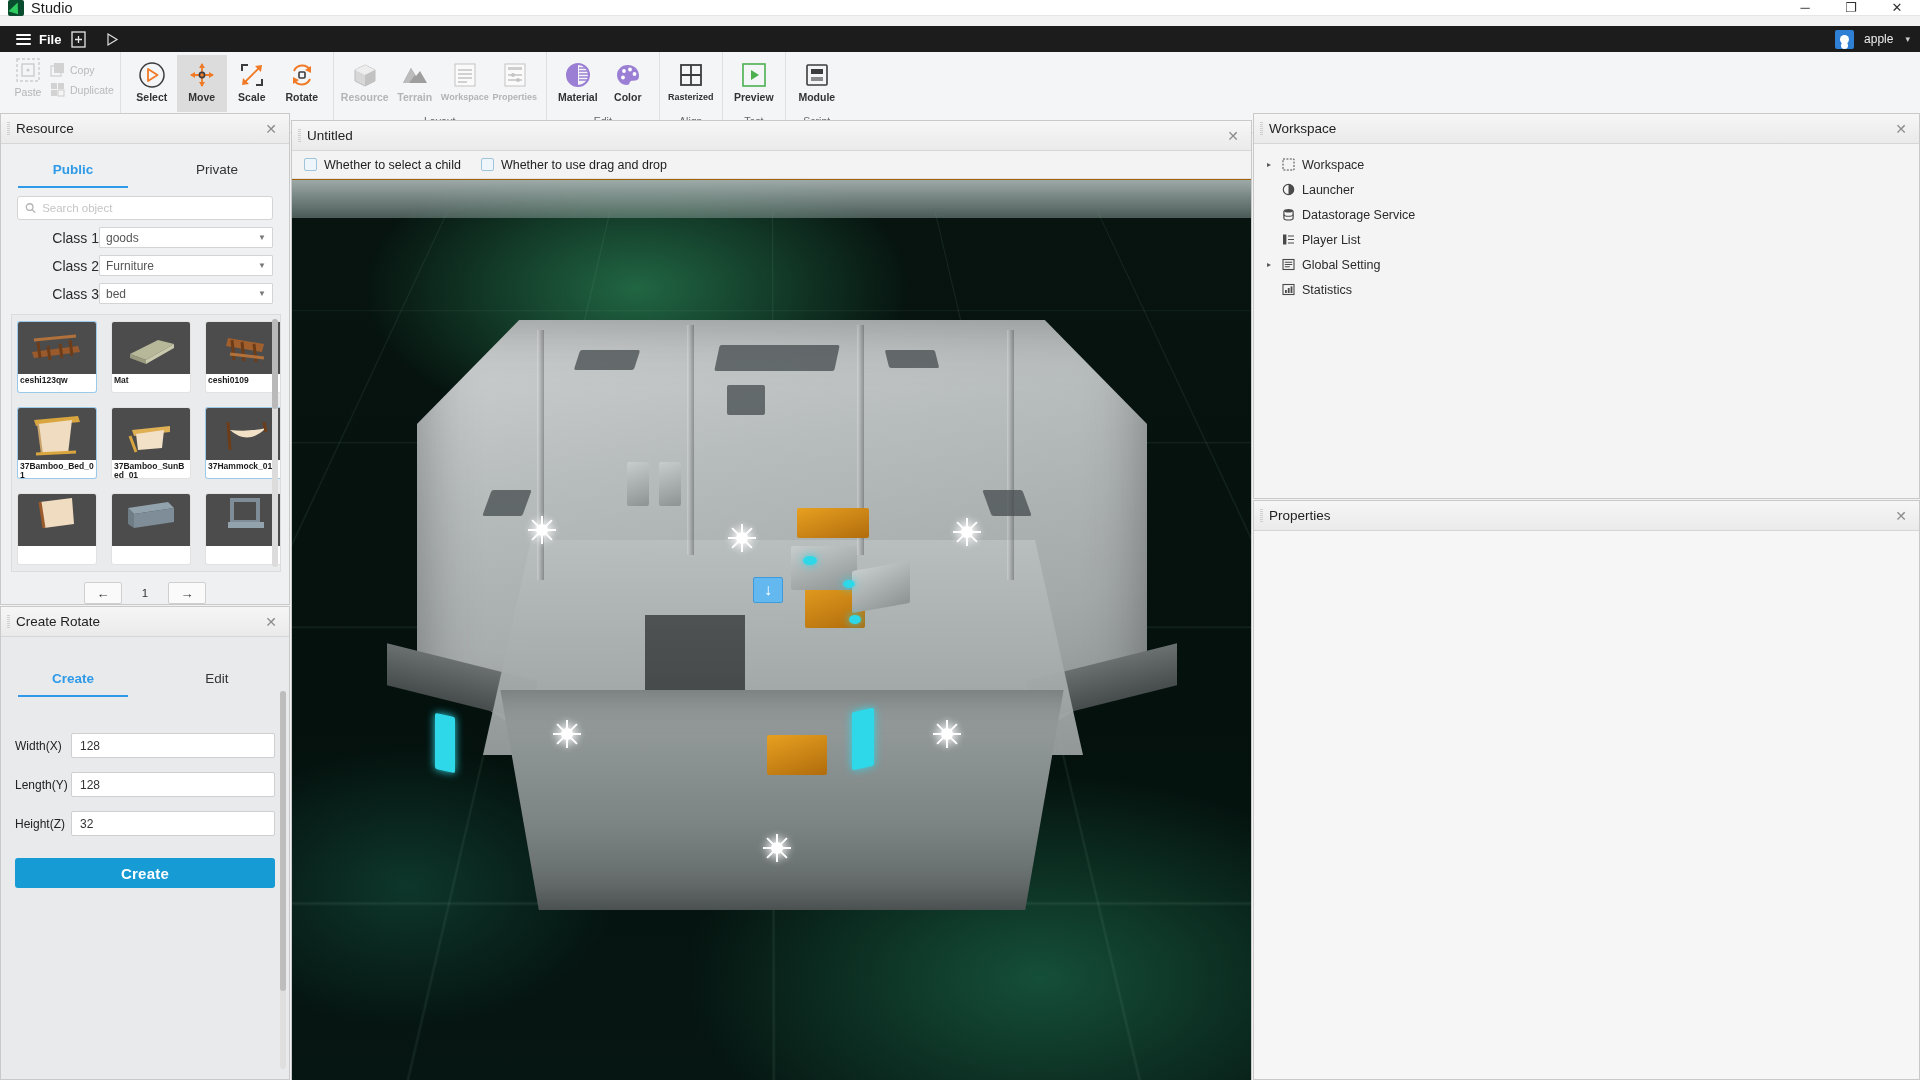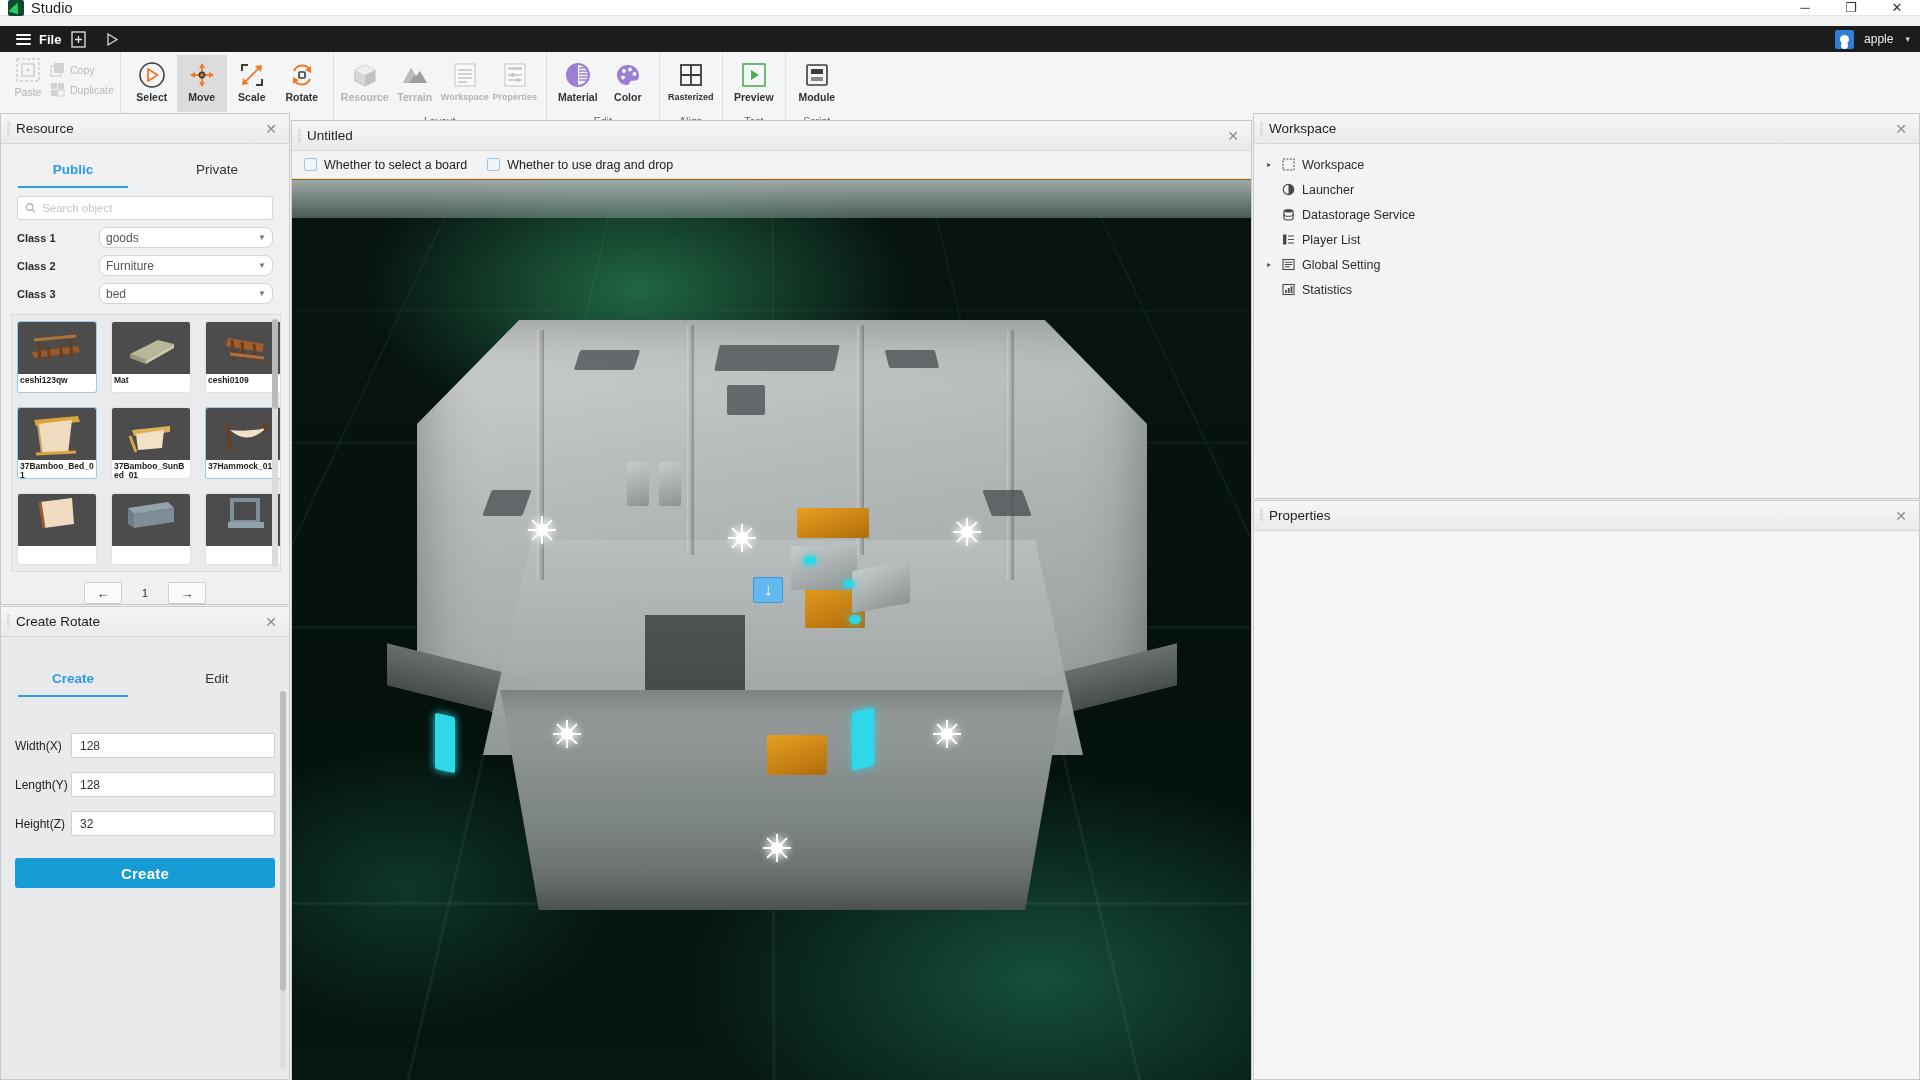--- a/index.html
+++ b/index.html
@@ -135,24 +135,24 @@
     align-items: center; padding: 0 7px; gap: 6px;
   }
   .search-box input {
     border: none; outline: none; font-size: 11.5px; color: #555;
     width: 100%; background: transparent; font-family: "Liberation Sans", sans-serif;
   }
   .search-box input::placeholder { color: #c5c5c5; }
   .class-row {
     display: flex; align-items: center; margin: 7px 16px 0 16px; height: 21px;
   }
-  .class-label { font-size: 11px; color: #2b2b2b; font-weight: bold; width: 82px; }
+  .class-label { font-size: 14px; color: #2b2b2b; font-weight: normal; width: 82px; text-align: right; }
   .select {
     flex: 1; height: 21px; background: #fff; border: 1px solid #d4d4d4;
-    border-radius: 8px; display: flex; align-items: center; padding: 0 6px;
+    border-radius: 1px; display: flex; align-items: center; padding: 0 6px;
     font-size: 12px; color: #555; position: relative; text-align: right;
   }
   .select .chev {
     margin-left: auto; font-size: 8px; color: #777;
   }
   .asset-area {
     margin: 10px 8px 0 10px; background: #e9ebec; border: 1px solid #dcdcdc;
     height: 258px; position: relative; overflow: hidden;
   }
   .asset-grid {
@@ -763,21 +763,21 @@
   <div class="panel" id="viewport-panel">
     <div class="panel-head">
       <div class="panel-grip"></div>
       <div class="panel-title">Untitled</div>
       <div class="panel-close">✕</div>
     </div>
 
     <div class="vp-optbar">
       <div class="chk">
         <div class="chk-box"></div>
-        <div class="chk-label">Whether to select a board</div>
+        <div class="chk-label">Whether to select a child</div>
       </div>
       <div class="chk">
         <div class="chk-box"></div>
         <div class="chk-label">Whether to use drag and drop</div>
       </div>
     </div>
 
     <div class="vp-canvas">
       <div class="vp-grid"></div>
       <div class="vp-haze"></div>

